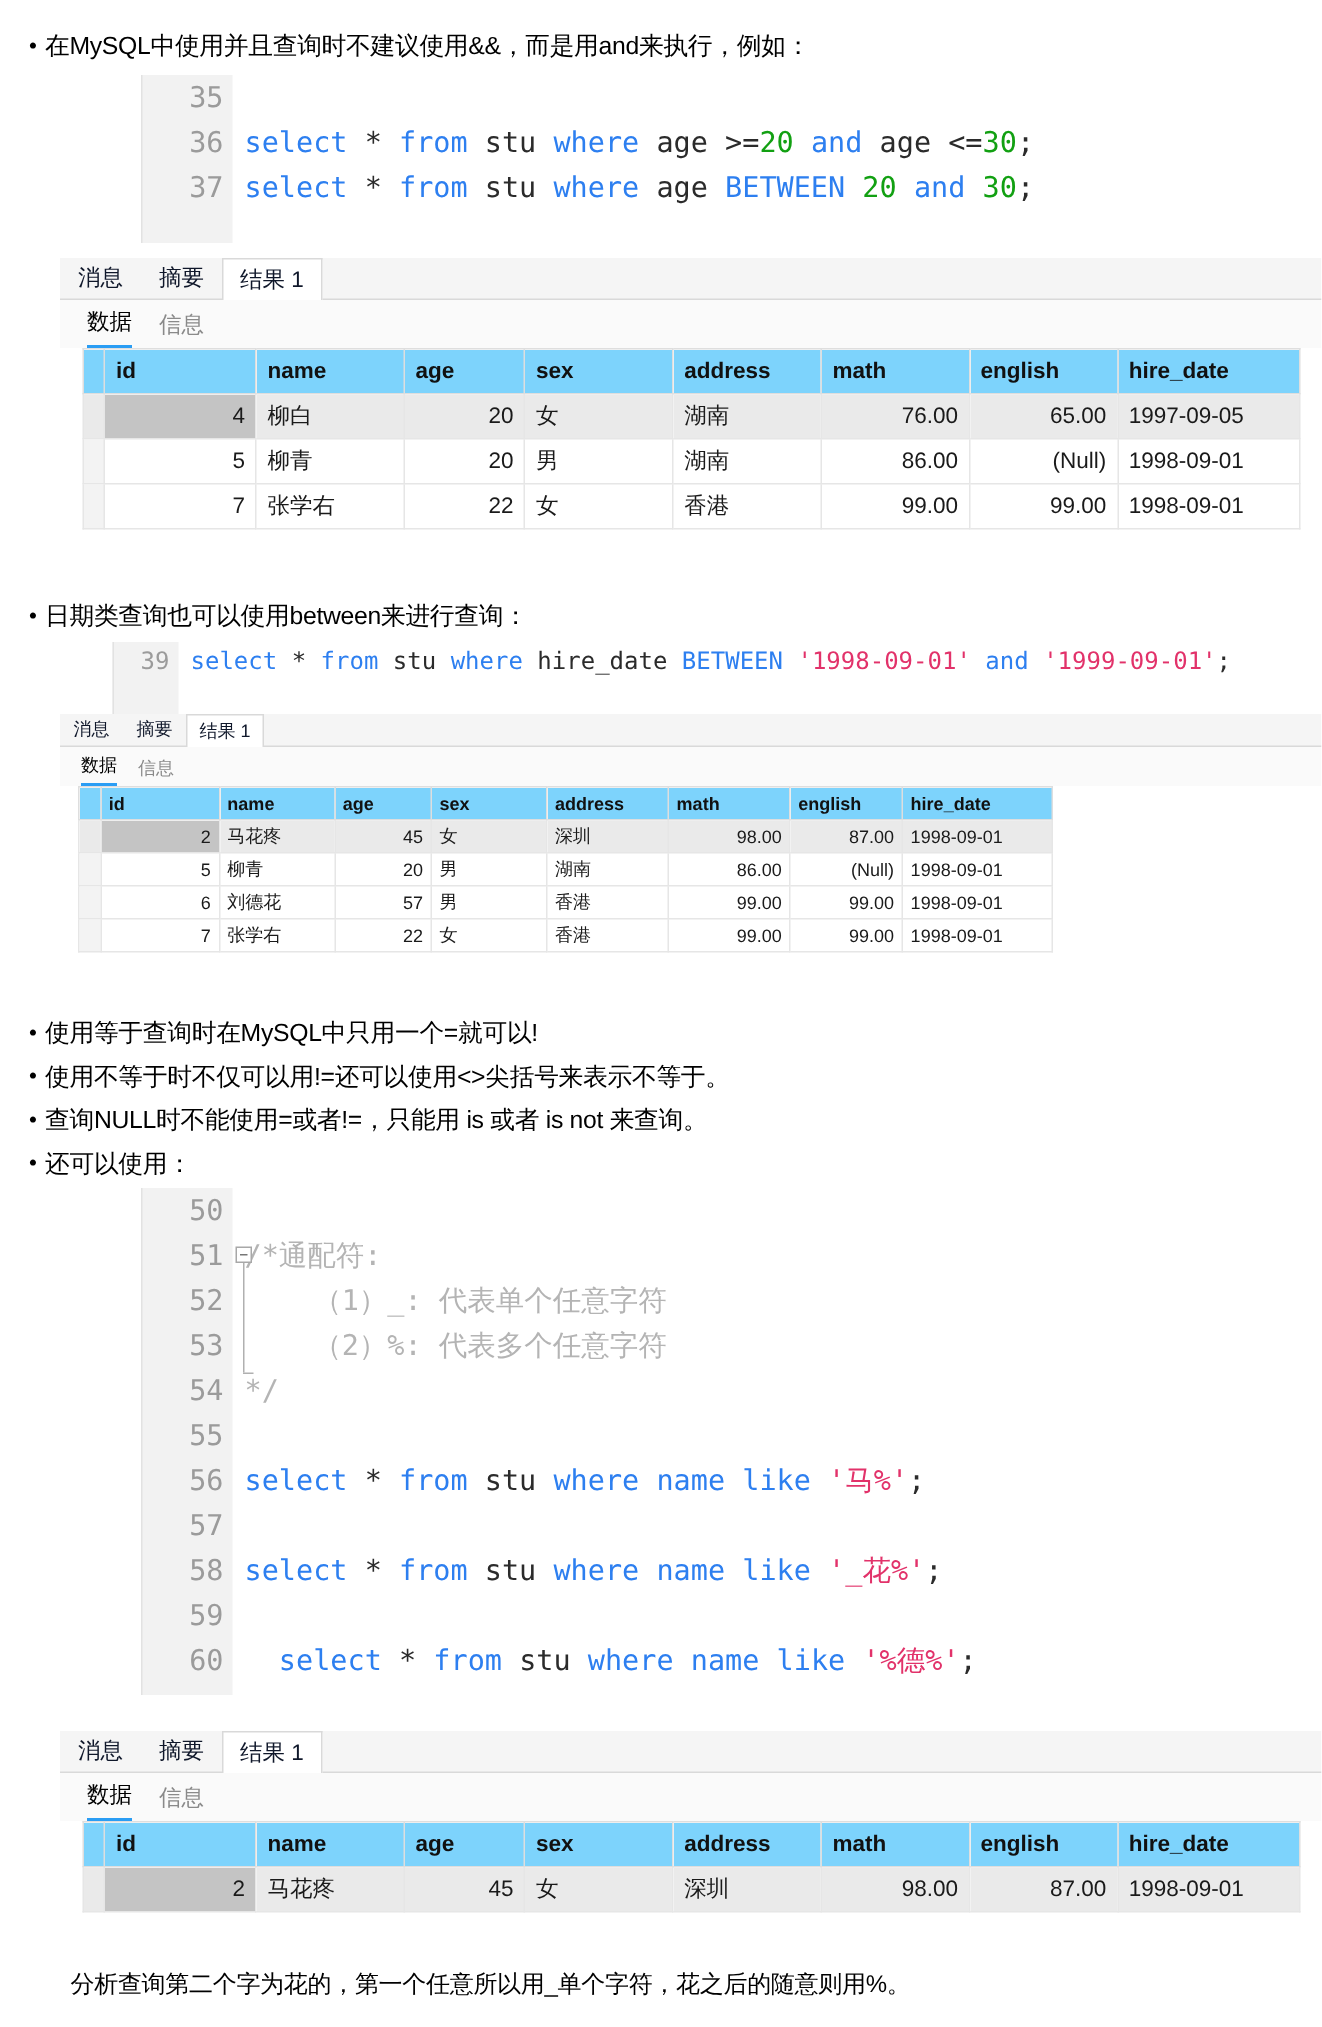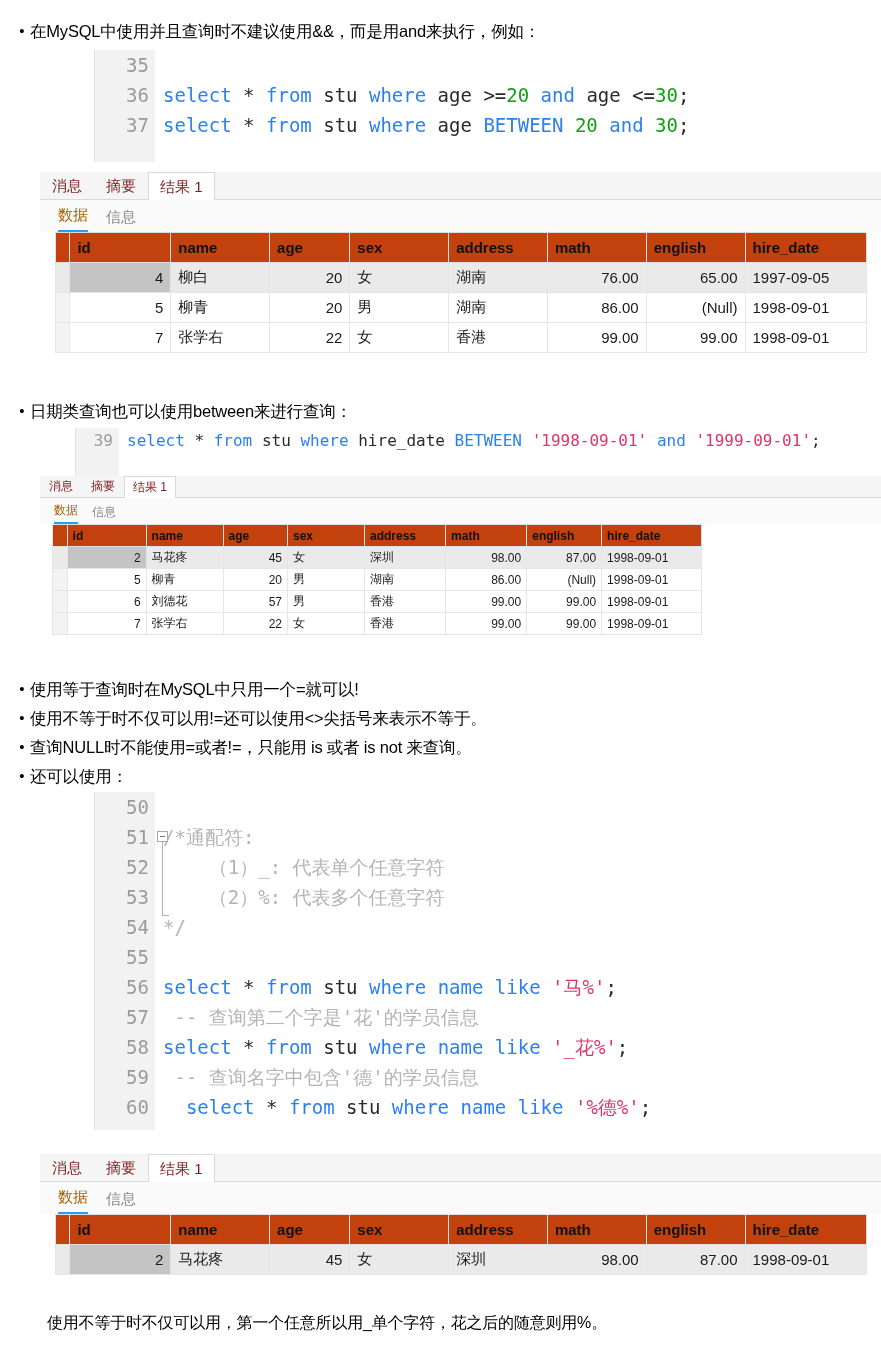--- a/index.html
+++ b/index.html
@@ -118,21 +118,21 @@
   .result-panel { background: #ffffff; }
   .tabbar {
     background: #f5f5f5;
     border-bottom: 1px solid #d9d9d9;
     display: flex;
     align-items: flex-end;
     box-sizing: border-box;
   }
   .tab {
     padding: 0 11px;
-    color: #7f1d1d;
+    color: #0f172a;
     background: transparent;
     border: 1px solid transparent;
     border-bottom: none;
     box-sizing: border-box;
     white-space: nowrap;
   }
   .tab.active {
     background: #ffffff;
     border-color: #d9d9d9;
     position: relative;
@@ -145,31 +145,31 @@
     padding-left: 18px;
     box-sizing: border-box;
   }
   .subtab {
     color: #8a8a8a;
     margin-right: 18px;
     box-sizing: border-box;
     white-space: nowrap;
   }
   .subtab.active {
-    color: #a16207;
+    color: #000000;
     border-bottom: 2px solid #2a9df4;
   }
 
   table.grid {
     border-collapse: collapse;
     table-layout: fixed;
     background: #fff;
   }
   table.grid th {
-    background: #c2410c;
+    background: #7dd3fc;
     border: 1px solid #dedede;
     border-top: 1px solid #dedede;
     font-weight: bold;
     text-align: left;
     color: #111;
     box-sizing: border-box;
     overflow: hidden;
     white-space: nowrap;
   }
   table.grid td {
@@ -406,23 +406,23 @@
   <div class="code-gutter-bg"></div>
   <div class="code-leftbar"></div>
   <div id="code3-lines" style="position:relative;">
       <div class="code-line"><span class="ln">50</span></div>
       <div class="code-line"><span class="ln">51</span><span class="code-content"><span class="com">/*通配符:</span></span></div>
       <div class="code-line"><span class="ln">52</span><span class="code-content"><span class="com">    （1）_: 代表单个任意字符</span></span></div>
       <div class="code-line"><span class="ln">53</span><span class="code-content"><span class="com">    （2）%: 代表多个任意字符</span></span></div>
       <div class="code-line"><span class="ln">54</span><span class="code-content"><span class="com">*/</span></span></div>
       <div class="code-line"><span class="ln">55</span></div>
       <div class="code-line"><span class="ln">56</span><span class="code-content"><span class="kw">select</span><span class="plain"> </span><span class="plain">*</span><span class="plain"> </span><span class="kw">from</span><span class="plain"> stu </span><span class="kw">where</span><span class="plain"> </span><span class="kw">name</span><span class="plain"> </span><span class="kw">like</span><span class="plain"> </span><span class="str">'马%'</span><span class="plain">;</span></span></div>
-      <div class="code-line"><span class="ln">57</span><span class="code-content"><span class="com"> -- 查询第二个字是'花'的学员信息</span></span></div>
+      <div class="code-line"><span class="ln">57</span></div>
       <div class="code-line"><span class="ln">58</span><span class="code-content"><span class="kw">select</span><span class="plain"> </span><span class="plain">*</span><span class="plain"> </span><span class="kw">from</span><span class="plain"> stu </span><span class="kw">where</span><span class="plain"> </span><span class="kw">name</span><span class="plain"> </span><span class="kw">like</span><span class="plain"> </span><span class="str">'_花%'</span><span class="plain">;</span></span></div>
-      <div class="code-line"><span class="ln">59</span><span class="code-content"><span class="com"> -- 查询名字中包含'德'的学员信息</span></span></div>
+      <div class="code-line"><span class="ln">59</span></div>
       <div class="code-line"><span class="ln">60</span><span class="code-content"><span class="plain">  </span><span class="kw">select</span><span class="plain"> </span><span class="plain">*</span><span class="plain"> </span><span class="kw">from</span><span class="plain"> stu </span><span class="kw">where</span><span class="plain"> </span><span class="kw">name</span><span class="plain"> </span><span class="kw">like</span><span class="plain"> </span><span class="str">'%德%'</span><span class="plain">;</span></span></div>
     </div>
   <div class="fold-box" style="top:39px;"></div>
   <div class="fold-stem" style="top:50px; height:73px;"></div>
   <div class="fold-foot" style="top:123px;"></div>
 </div>
 
 <div class="result-panel" style="position:absolute; left:40px; top:1154px; width:841px;">
   <div class="tabbar" style="height:28px; font-size:15px; line-height:27px;">
     <div class="tab">消息</div>
@@ -467,13 +467,13 @@
           <td class="" style="padding: 0px 7px;">女</td>
           <td class="" style="padding: 0px 7px;">深圳</td>
           <td class="numeric" style="padding: 0px 7px;">98.00</td>
           <td class="numeric" style="padding: 0px 7px;">87.00</td>
           <td class="" style="padding: 0px 7px;">1998-09-01</td>
         </tr>
       </tbody>
     </table>
 </div>
 
-<div class="closing-text" style="left:47px; top:1313px;">使用不等于时不仅可以用，第一个任意所以用_单个字符，花之后的随意则用%。</div>
+<div class="closing-text" style="left:47px; top:1313px;">分析查询第二个字为花的，第一个任意所以用_单个字符，花之后的随意则用%。</div>
 
 </body></html>

